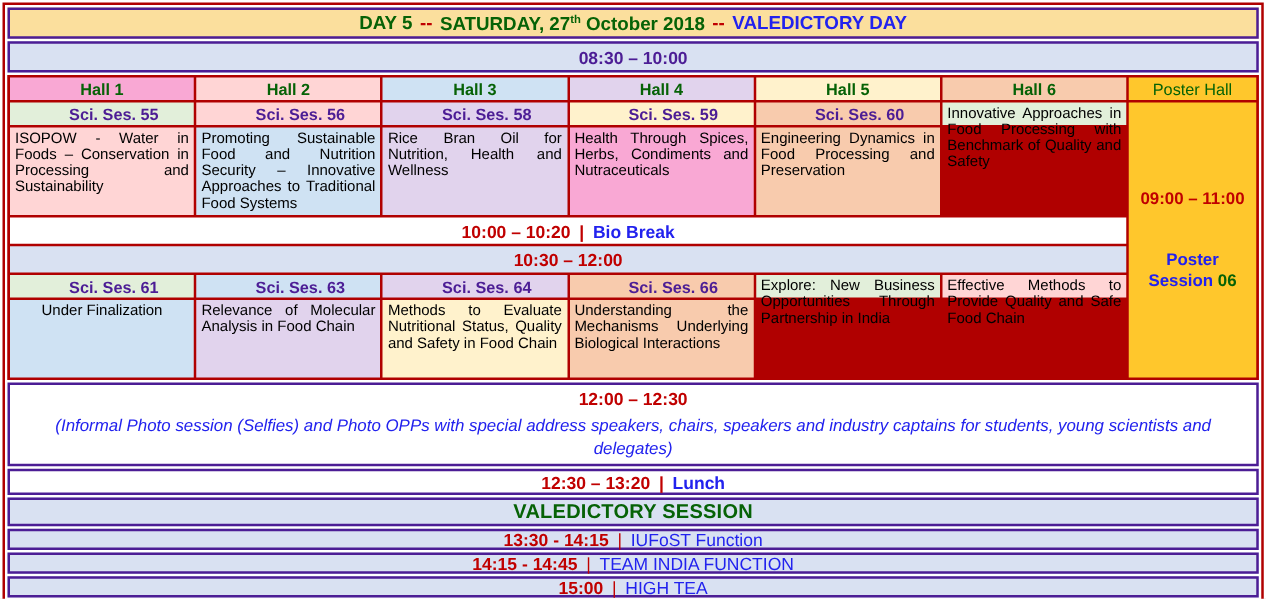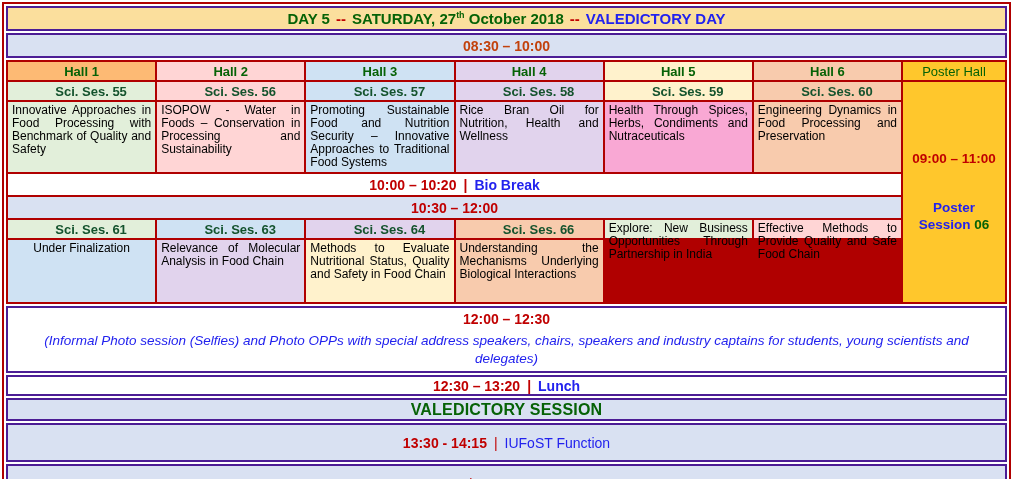--- a/index.html
+++ b/index.html
@@ -4,47 +4,47 @@
 <style>
   html,body{margin:0;padding:0;background:#fff;}
   body{width:1013px;height:479px;font-family:"Liberation Sans",sans-serif;-webkit-font-smoothing:antialiased;}
   .board{box-sizing:border-box;margin:2px;border:2px solid #B00000;padding:2px;background:#fff;}
   .row{box-sizing:border-box;border:2px solid #4c1d95;margin-bottom:2px;display:flex;align-items:center;justify-content:center;}
   .title-row{background:#FBDF9D;height:25px;font-weight:bold;font-size:15px;gap:6px;white-space:nowrap;}
   .title-green{color:#066206;}
   .title-red{color:#C00000;}
   .title-blue{color:#2222EE;}
   .title-date sup{font-size:9px;}
-  .time-row{background:#D9E1F2;height:25px;color:#c2410c;font-weight:bold;font-size:14px;}
+  .time-row{background:#D9E1F2;height:25px;color:#4c1d95;font-weight:bold;font-size:14px;}
   
   .grid{display:grid;grid-template-columns:repeat(6,1fr) 102px;
         grid-template-rows:18px 18px minmax(70px,auto) 21px 21px 18px minmax(62px,auto);
         gap:2px;background:#B00000;border:2px solid #B00000;margin-bottom:2px;box-sizing:border-box;}
   .cell{background:#fff;box-sizing:border-box;}
   .hall-header{display:flex;align-items:center;justify-content:center;font-weight:bold;font-size:13px;color:#066206;}
-  .ses-label{display:flex;align-items:center;justify-content:center;font-weight:bold;font-size:13px;color:#14532d;padding-left:19px;}
+  .ses-label{display:flex;align-items:center;justify-content:center;font-weight:bold;font-size:13px;color:#4c1d95;padding-left:19px;}
   .topic{font-size:12px;line-height:1.09;color:#000;padding:2px 4px;text-align:justify;}
   .topic.center{text-align:center;}
   .span6{grid-column:1/7;}
   .bio-row{background:#fff;display:flex;align-items:center;justify-content:center;gap:7px;font-weight:bold;font-size:14px;}
   .mid-time-row{background:#D9E1F2;display:flex;align-items:center;justify-content:center;color:#C00000;font-weight:bold;font-size:14px;}
   .red-t{color:#C00000;}
   .blue-t{color:#2222EE;}
   .poster-header{grid-column:7;background:#FFC72C;display:flex;align-items:center;justify-content:center;font-weight:normal;font-size:13px;color:#066206;}
   .poster-cell{grid-column:7;grid-row:2/8;background:#FFC72C;display:flex;flex-direction:column;align-items:center;justify-content:center;gap:34px;text-align:center;}
   .poster-time{color:#C00000;font-weight:bold;font-size:13.5px;}
   .poster-label{color:#2222EE;font-weight:bold;font-size:13.5px;line-height:1.25;padding:0 6px;}
   .poster-label .num{color:#066206;}
   
   .noon-block{display:block;background:#fff;text-align:center;padding:3px 10px 4px;}
   .noon-time{color:#C00000;font-weight:bold;font-size:14px;}
   .photo-note{color:#2222EE;font-style:italic;font-size:13.5px;line-height:1.3;margin-top:5px;}
   .pipe-row{background:#fff;height:21px;gap:7px;font-weight:bold;font-size:14px;}
   .valedictory-row{background:#D9E1F2;height:23px;color:#066206;font-weight:bold;font-size:16px;letter-spacing:.2px;}
-  .func-row{background:#D9E1F2;height:39px;gap:7px;font-size:14px;text-align:right;}
+  .func-row{background:#D9E1F2;height:17px;gap:7px;font-size:14px;text-align:right;}
   .func-row .time{font-weight:bold;color:#C00000;}
   .func-row .sep{color:#C00000;}
   .func-row .label{color:#2222EE;}
   .last{margin-bottom:0;}
 </style>
 </head>
 <body>
 
 <div class="board">
 
@@ -56,31 +56,30 @@
     <span class="title-red">--</span>
     <span class="title-blue">VALEDICTORY DAY</span>
   </div>
 
   <div class="row time-row">
     <span>08:30 – 10:00</span>
   </div>
 
   <div class="grid">
 
-    <div class="cell hall-header" style="background: #fdba74;">Hall 1</div>
+    <div class="cell hall-header" style="background: #f9a8d4;">Hall 1</div>
     <div class="cell hall-header" style="background: rgb(255, 213, 213);">Hall 2</div>
     <div class="cell hall-header" style="background: rgb(207, 226, 243);">Hall 3</div>
     <div class="cell hall-header" style="background: rgb(225, 211, 237);">Hall 4</div>
     <div class="cell hall-header" style="background: rgb(255, 242, 204);">Hall 5</div>
     <div class="cell hall-header" style="background: rgb(248, 203, 173);">Hall 6</div>
     <div class="poster-header">Poster Hall</div>
 
     <div class="cell ses-label" style="background: rgb(226, 239, 218);">Sci. Ses. 55</div>
     <div class="cell ses-label" style="background: rgb(255, 213, 213);">Sci. Ses. 56</div>
-    <div class="cell ses-label" style="background: rgb(207, 226, 243);">Sci. Ses. 57</div>
     <div class="cell ses-label" style="background: rgb(225, 211, 237);">Sci. Ses. 58</div>
     <div class="cell ses-label" style="background: rgb(255, 242, 204);">Sci. Ses. 59</div>
     <div class="cell ses-label" style="background: rgb(248, 203, 173);">Sci. Ses. 60</div>
 
     <div class="poster-cell">
       <div class="poster-time">09:00 – 11:00</div>
       <div class="poster-label"><span>Poster Session</span>
         <span class="num">06</span></div>
     </div>
 

